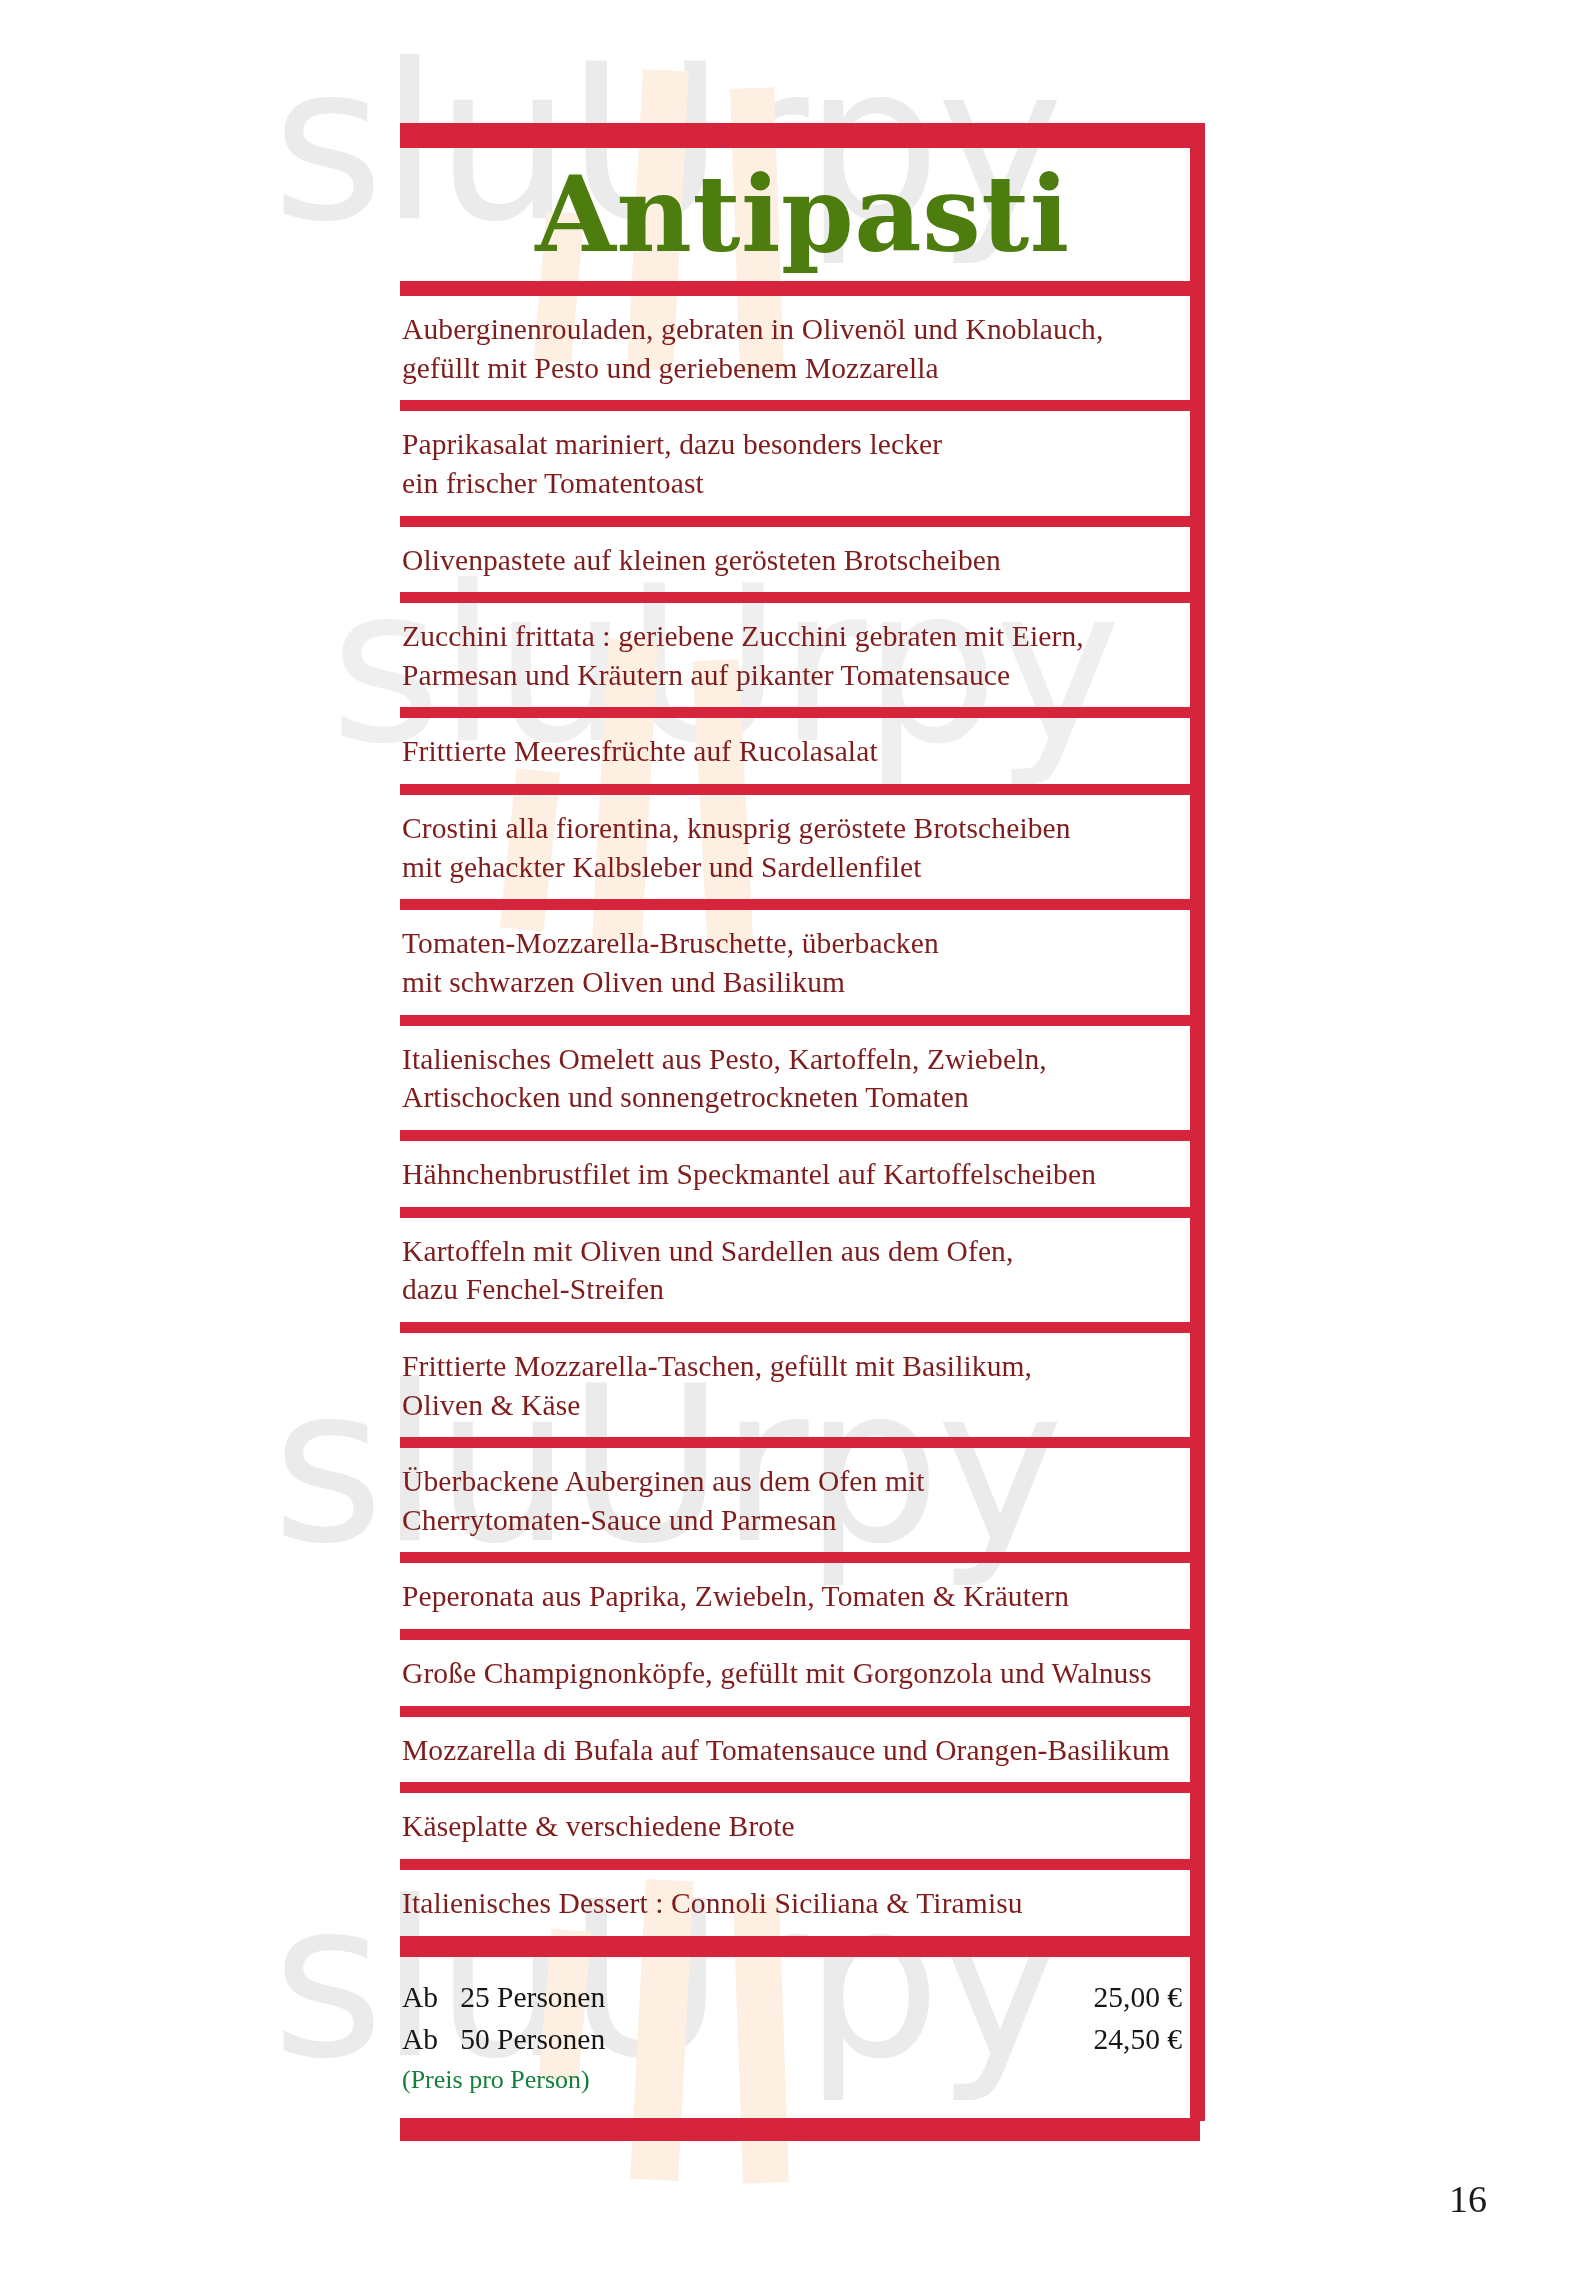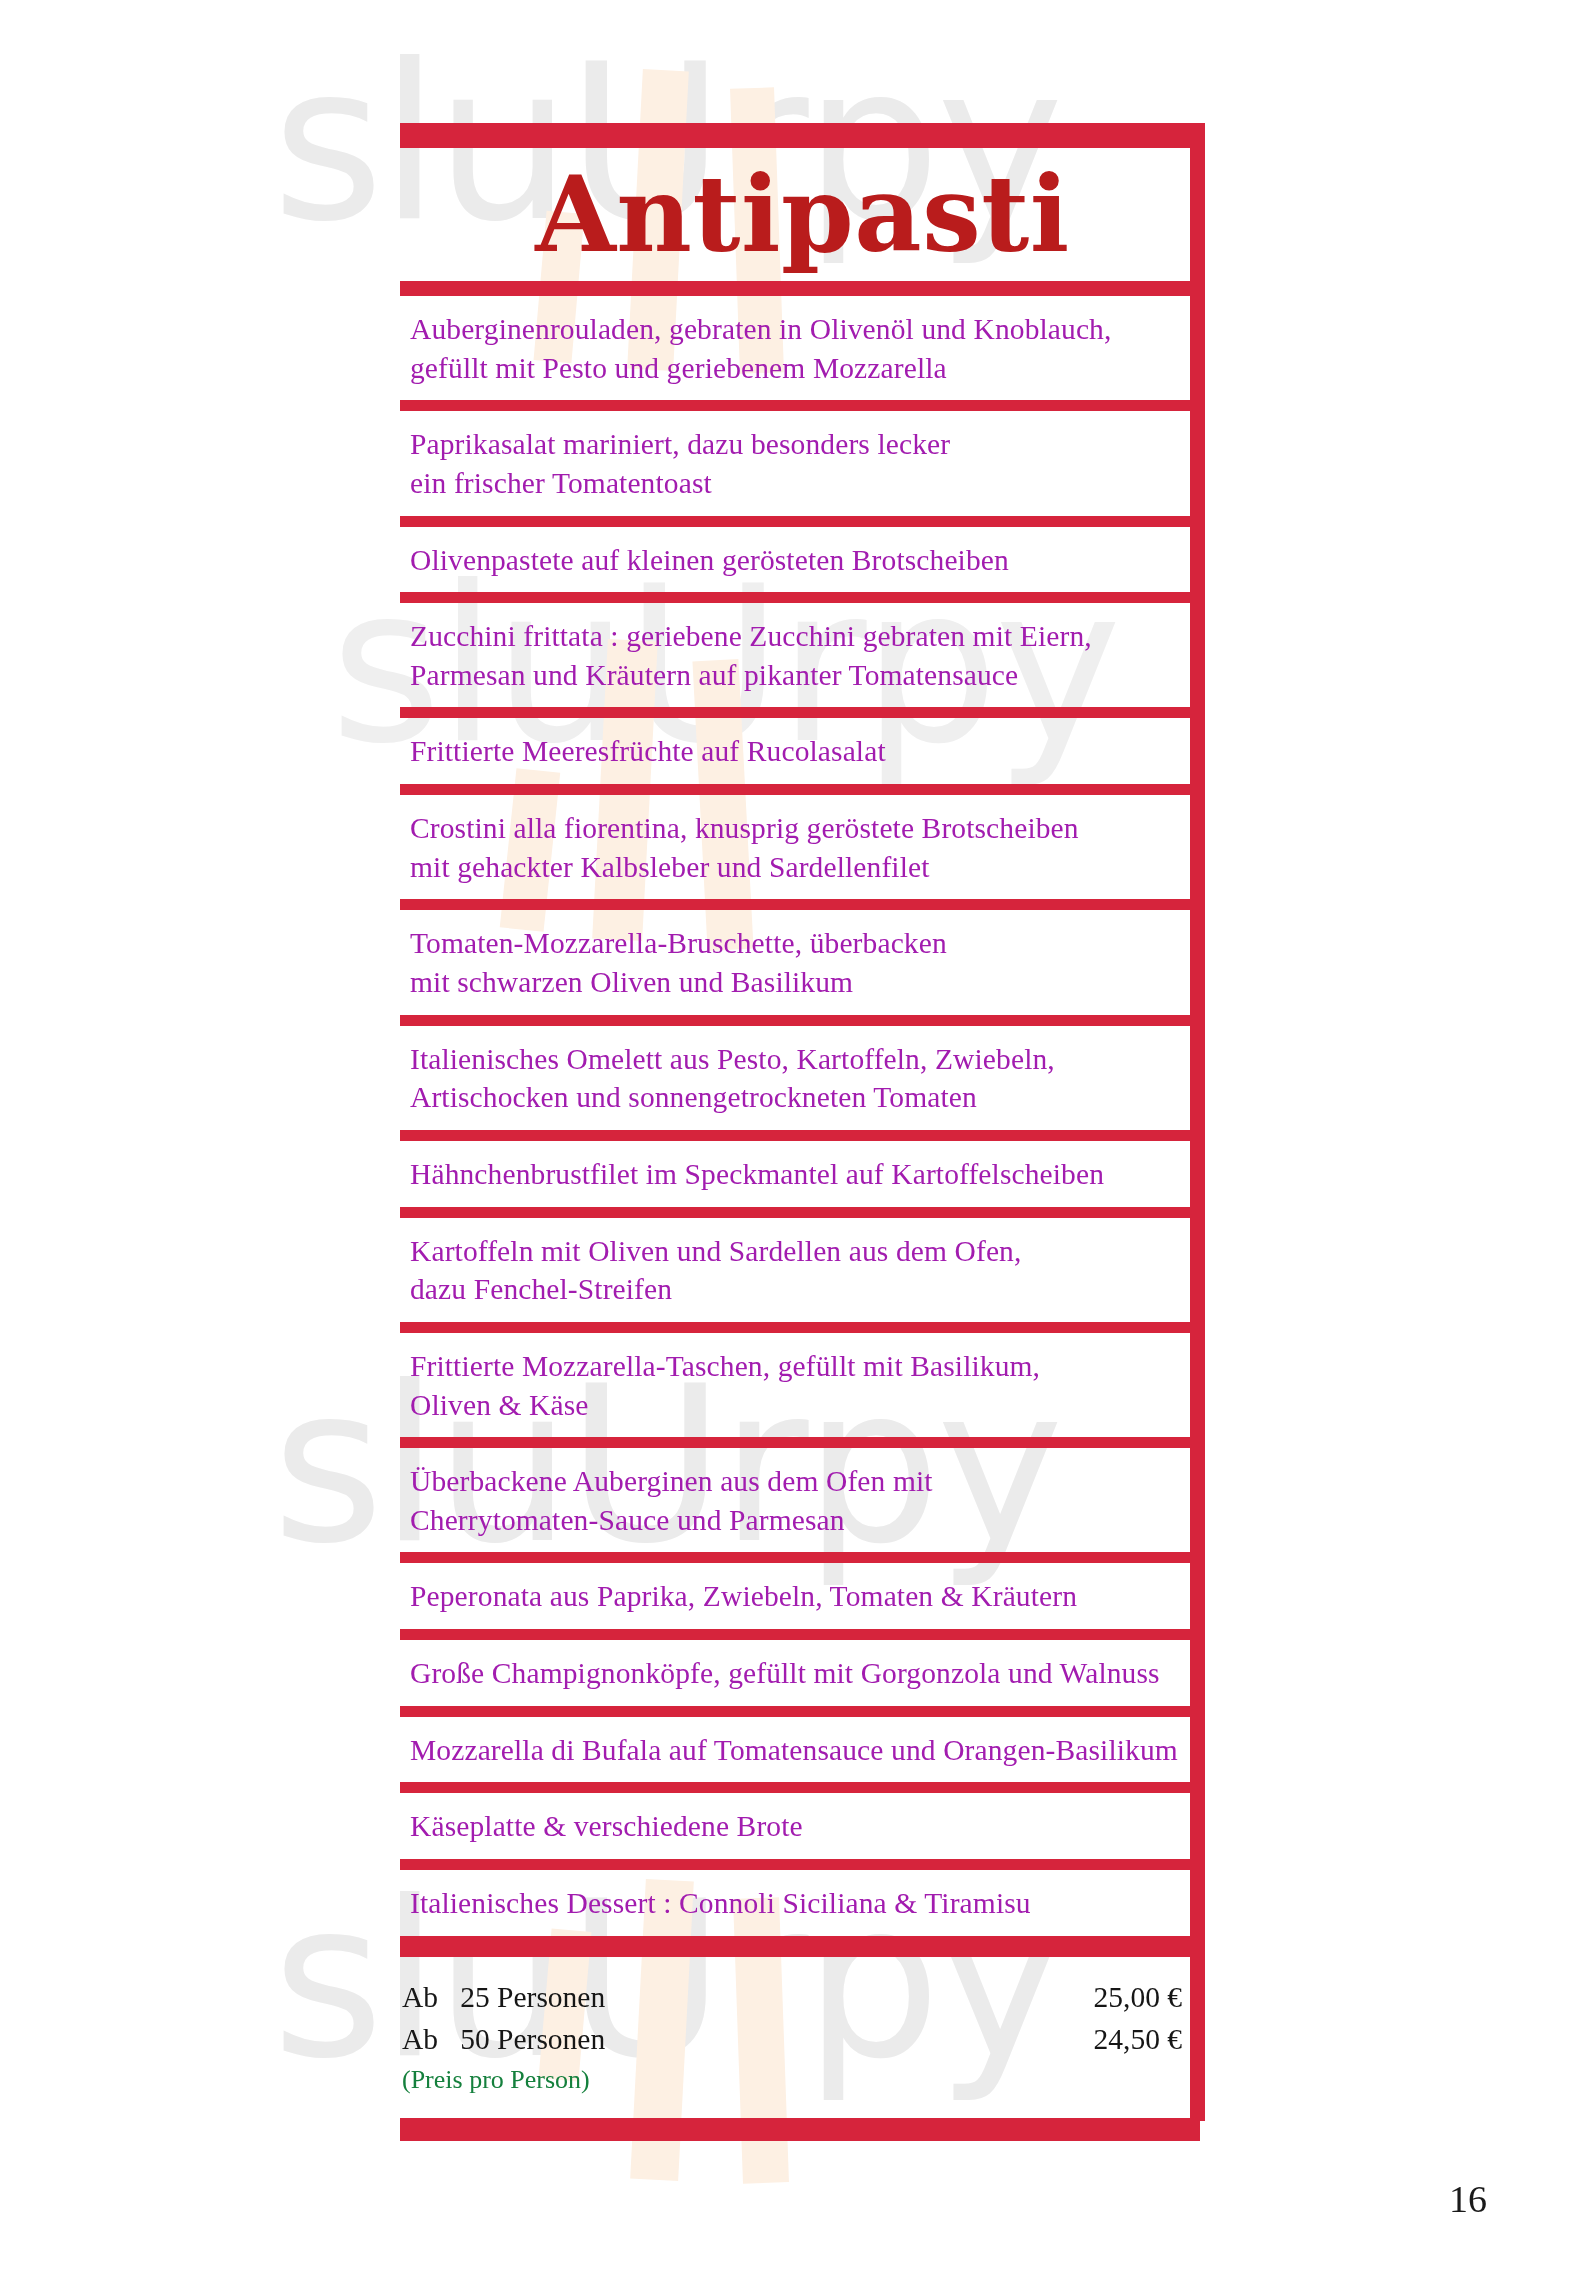--- a/index.html
+++ b/index.html
@@ -101,35 +101,34 @@
     align-items: center;
     justify-content: center;
     background: transparent;
   }
   .menu-title {
     font-family: "DejaVu Serif", "Liberation Serif", serif;
     font-weight: 700;
     font-size: 104px;
     line-height: 1;
     letter-spacing: 0.005em;
-    color: #b91c1c;
+    color: #4d7c0f;
   }
 
   .item {
     padding: 14px 0 13px 0;
     margin-left: 0;
   }
   .item-line {
     display: block;
     font-size: 29.5px;
     line-height: 1.31;
     letter-spacing: 0.004em;
-    color: #a21caf;
+    color: #7f1d1d;
     padding-left: 2px;
-    margin-left: 8px;
   }
 
   .price-block {
     padding: 19px 0 20px 2px;
     position: relative;
   }
   .price-row {
     display: flex;
     justify-content: space-between;
     align-items: center;

